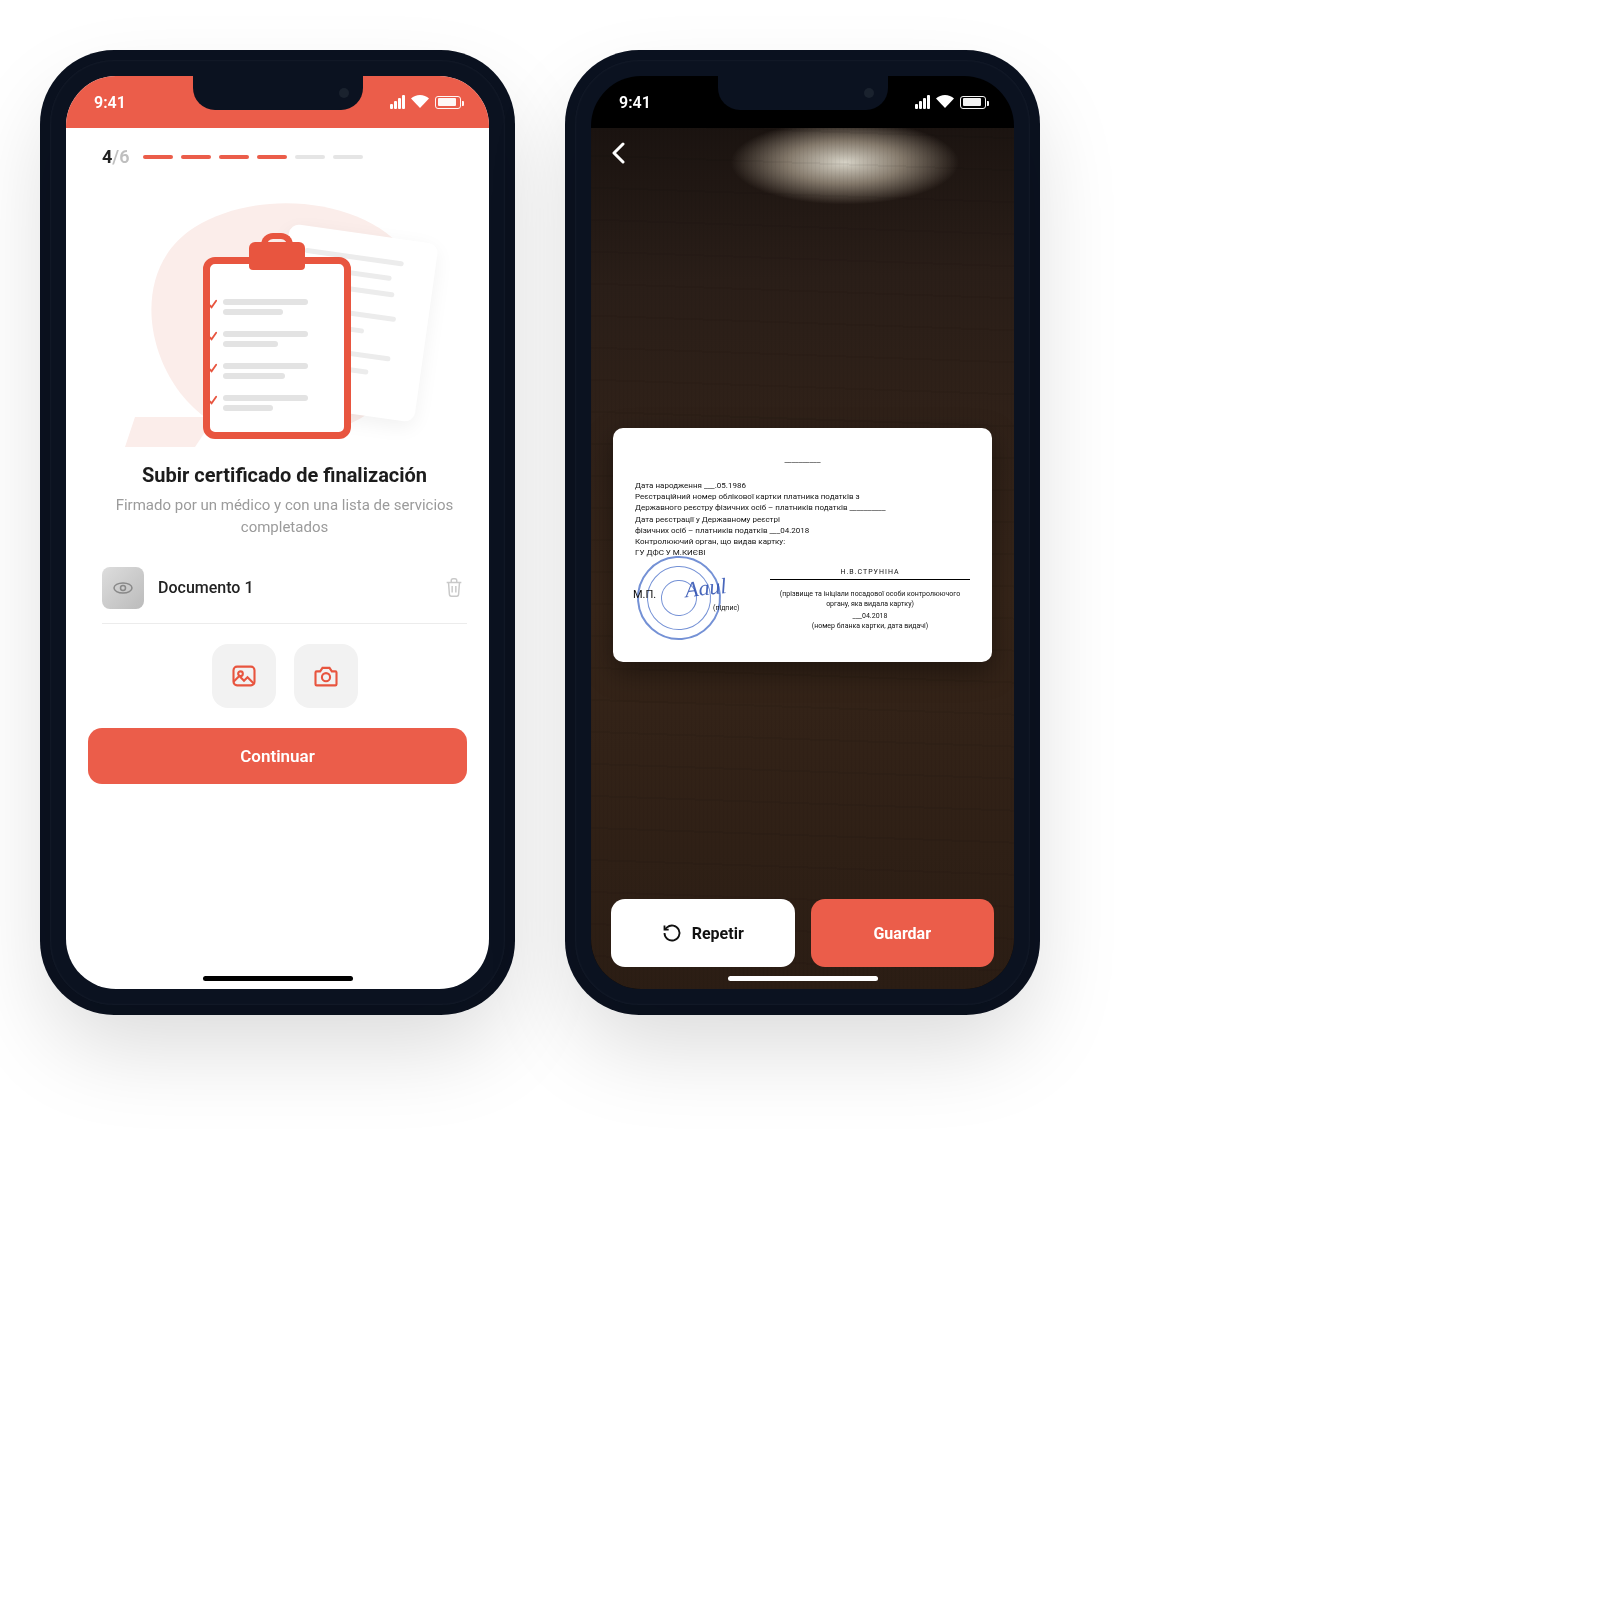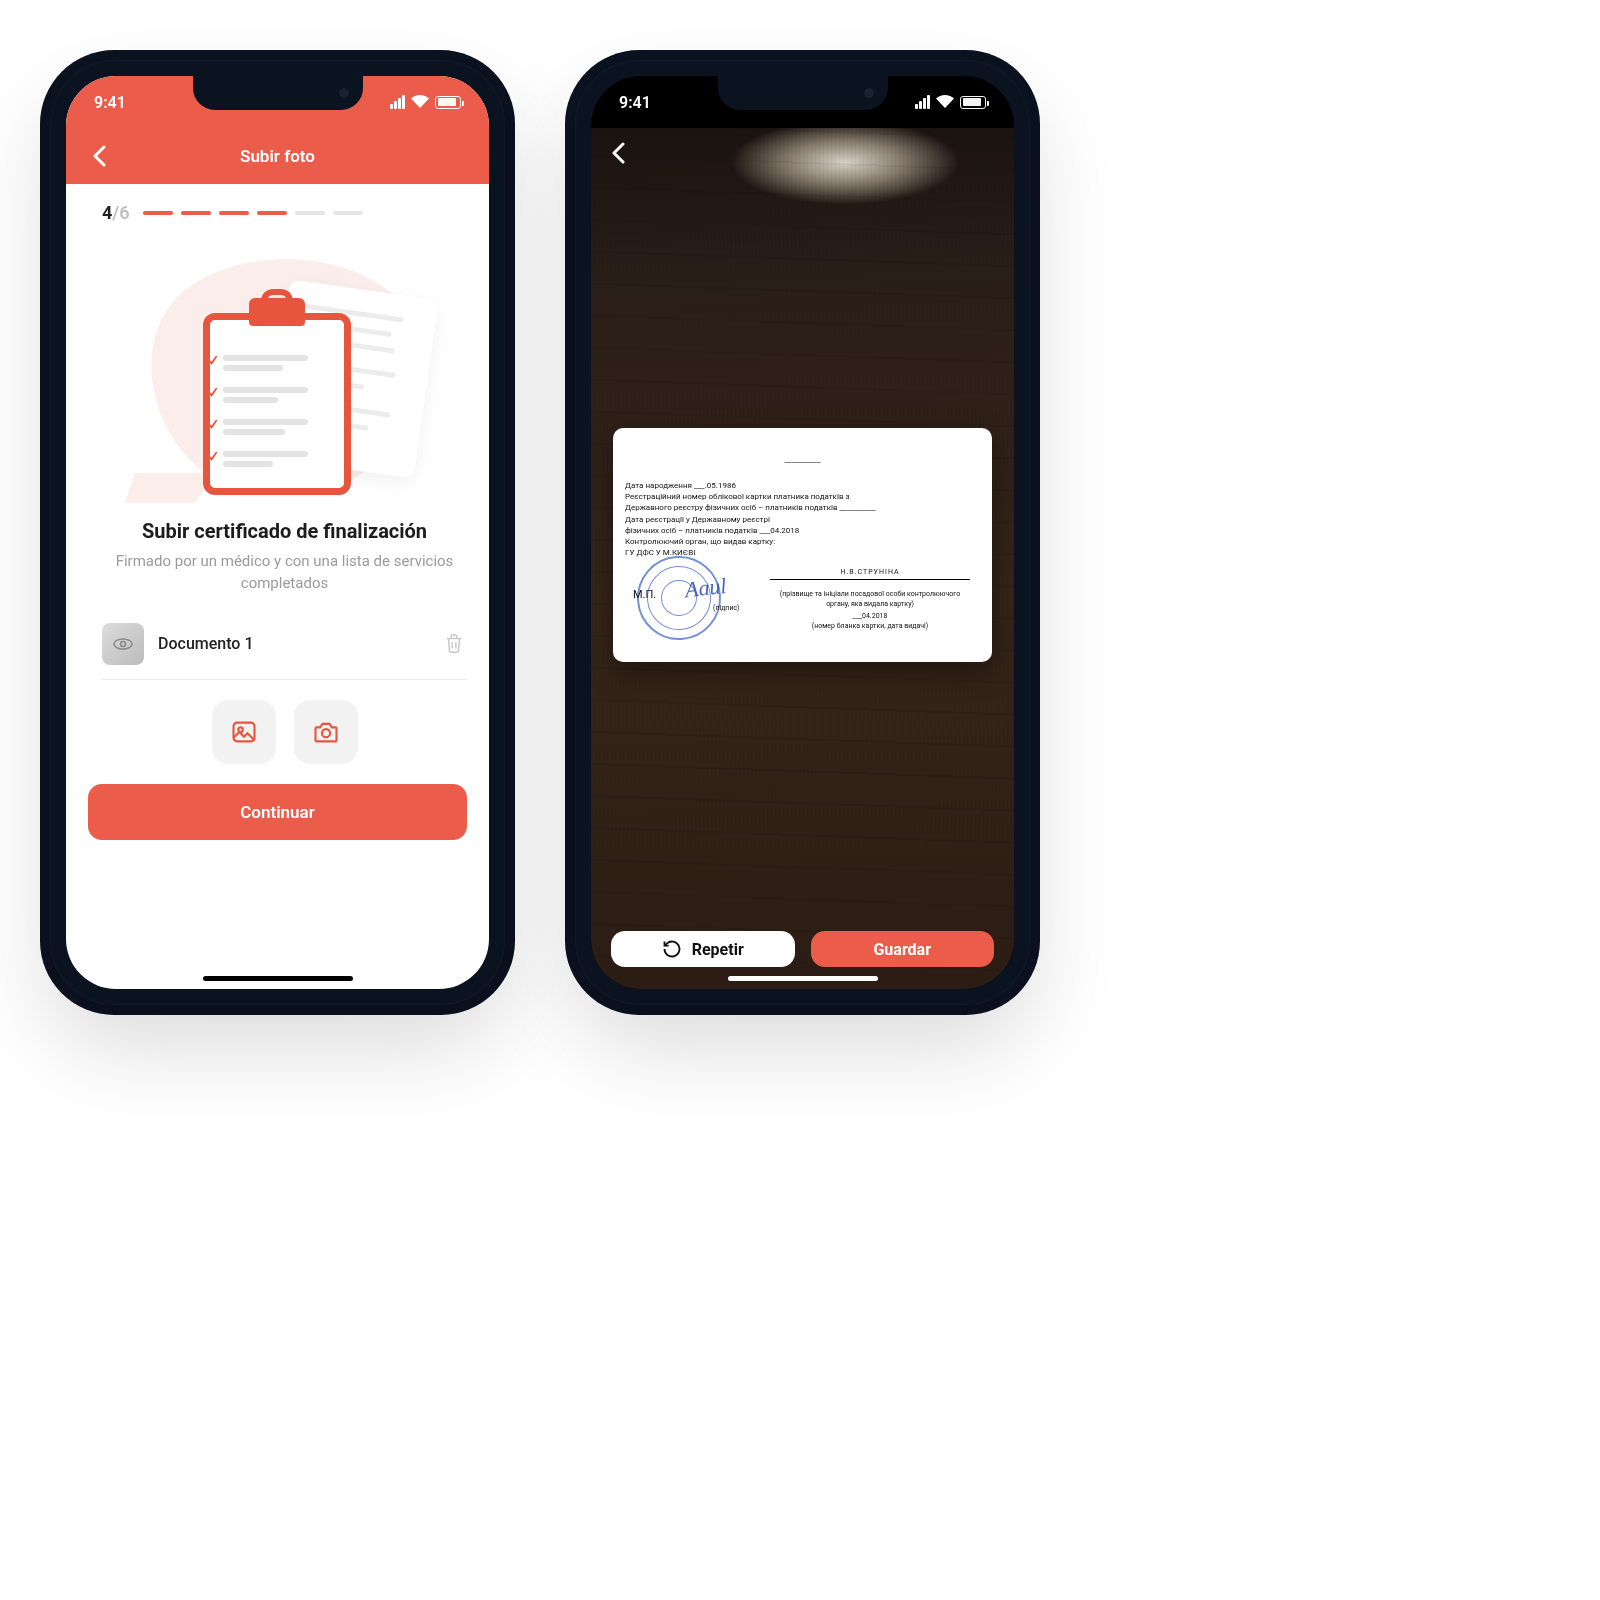--- a/index.html
+++ b/index.html
@@ -91,28 +91,28 @@
       linear-gradient(178deg,#1a1310 0%,#2a1e18 18%,#362519 55%,#2b1d14 100%);
     background-blend-mode:normal;
   }
   .wood{position:absolute;inset:0;background:
     repeating-linear-gradient(2deg, rgba(0,0,0,.08) 0 2px, transparent 2px 32px),
     repeating-linear-gradient(90deg, rgba(0,0,0,.06) 0 1px, transparent 1px 4px);
     opacity:.55;}
   .back2{position:absolute;top:66px;left:20px;z-index:30;}
   .card{position:absolute;left:22px;right:22px;top:300px;height:234px;background:#fff;border-radius:10px;
     box-shadow:0 10px 28px rgba(0,0,0,.4);padding:26px 22px 14px;font-family:"Courier New",monospace;font-size:8px;color:#111;line-height:1.4;}
-  .card .blk{position:absolute;left:12px;top:52px;right:22px;}
+  .card .blk{position:absolute;left:22px;top:52px;right:22px;}
   .stamp{position:absolute;left:24px;bottom:22px;width:84px;height:84px;border:2px solid #3a63c4;border-radius:50%;opacity:.7;transform:rotate(-4deg);}
   .stamp:before{content:"";position:absolute;inset:8px;border:1.5px solid #3a63c4;border-radius:50%;}
   .stamp:after{content:"";position:absolute;inset:22px;border:1px solid #3a63c4;border-radius:50%;}
   .sig{position:absolute;left:72px;bottom:58px;font-family:cursive;font-size:22px;color:#2a4db0;transform:rotate(-6deg);opacity:.85;font-style:italic;}
   .card-right{position:absolute;right:22px;bottom:30px;width:200px;font-size:7px;text-align:center;}
   .foot{position:absolute;left:20px;right:20px;bottom:22px;display:flex;gap:16px;}
-  .btn{flex:1;height:36px;border-radius:14px;display:flex;align-items:center;justify-content:center;font-weight:700;font-size:16px;gap:10px;}
+  .btn{flex:1;height:68px;border-radius:14px;display:flex;align-items:center;justify-content:center;font-weight:700;font-size:16px;gap:10px;}
   .btn.sec{background:#fff;color:#111;}
   .btn.pri{background:var(--accent);color:#fff;}
   
   .left .home-ind{background:#000;}
   .right .home-ind{background:#fff;}
 </style>
 </head>
 <body>
 
 <div class="stage">
@@ -133,28 +133,20 @@
               <span></span>
               <span></span>
             </span>
         <span><svg width="18" height="13" viewBox="0 0 18 13" fill="white">
                 <path d="M9 13L0 3.5C2.4 1.2 5.6 0 9 0s6.6 1.2 9 3.5L9 13z"></path>
               </svg></span>
         <span class="batt"></span>
       </div>
     </div>
 
-    <div class="hdr">
-      <div class="back">
-        <svg width="14" height="22" viewBox="0 0 14 22" fill="none">
-              <path d="M12 2L3 11l9 9" stroke="#fff" stroke-width="3" stroke-linecap="round" stroke-linejoin="round"></path>
-            </svg>
-      </div>
-      <span class="ttl">Subir foto</span>
-    </div>
 
     <div class="content">
       <div class="step-row">
         <span class="step-txt">
           <span>4</span><span class="of"><span>/</span><span>6</span></span>
         </span>
         <div class="seg">
           <span class="on"></span>
               <span class="on"></span>
               <span class="on"></span>

